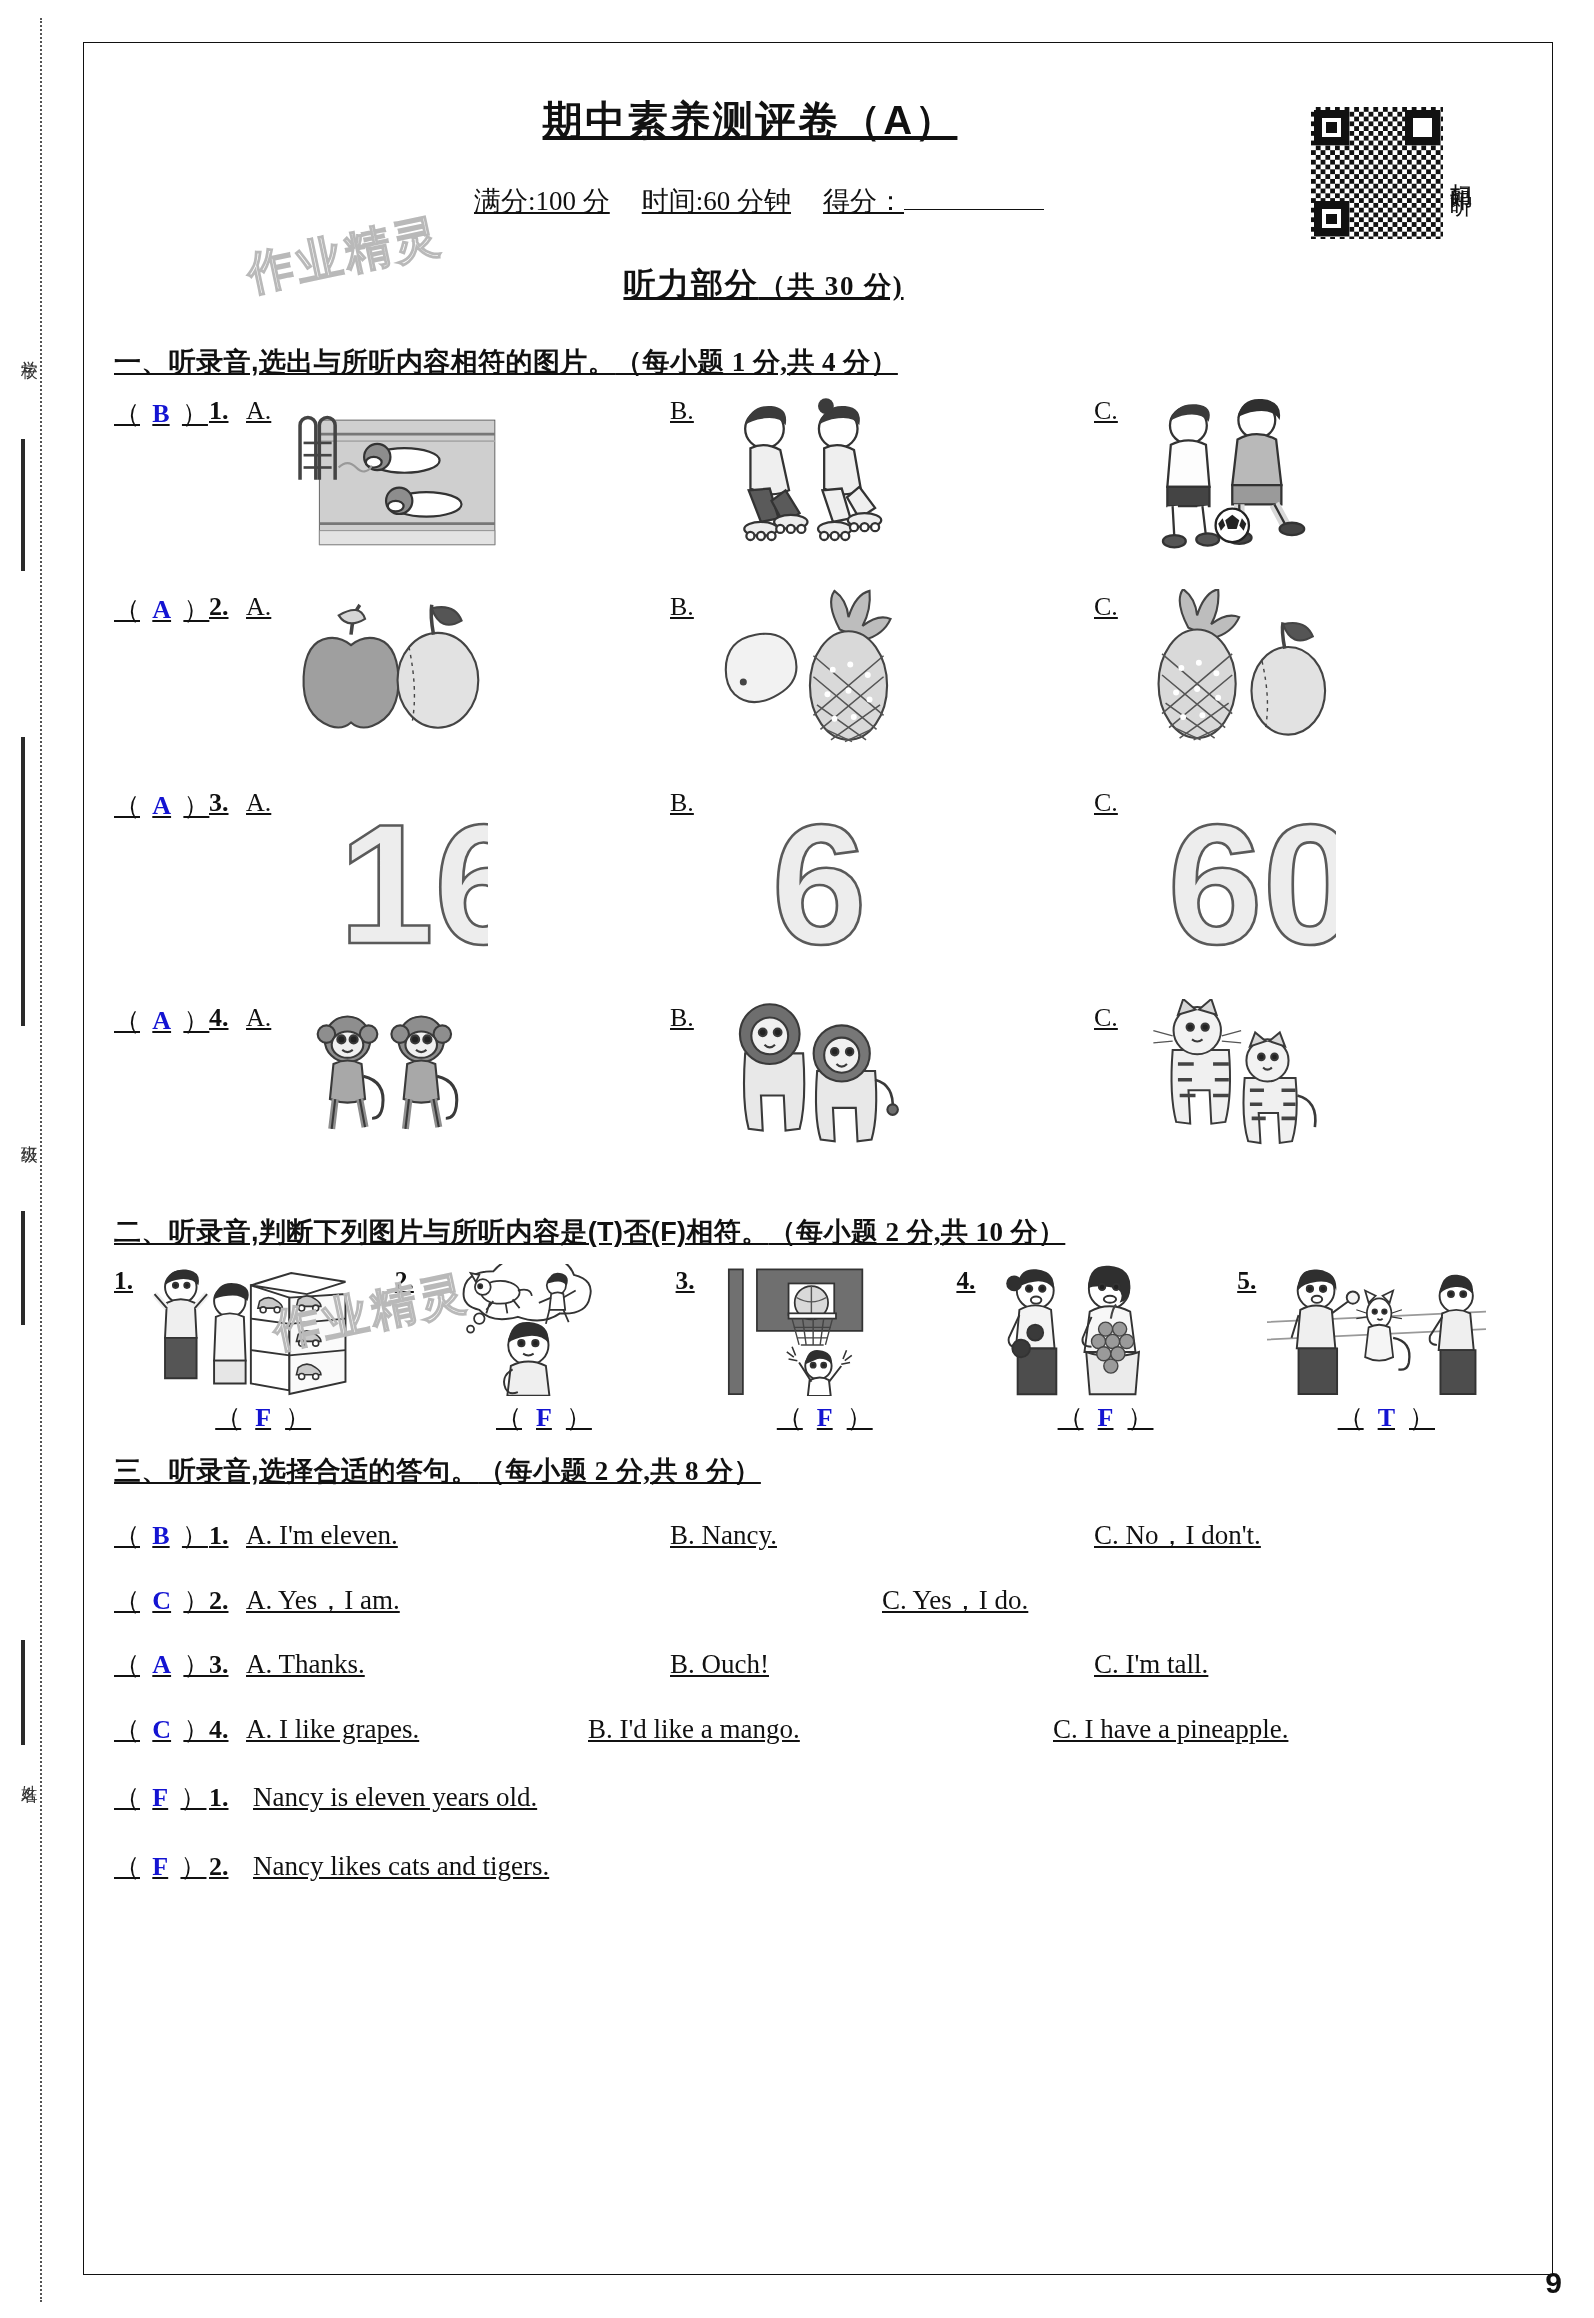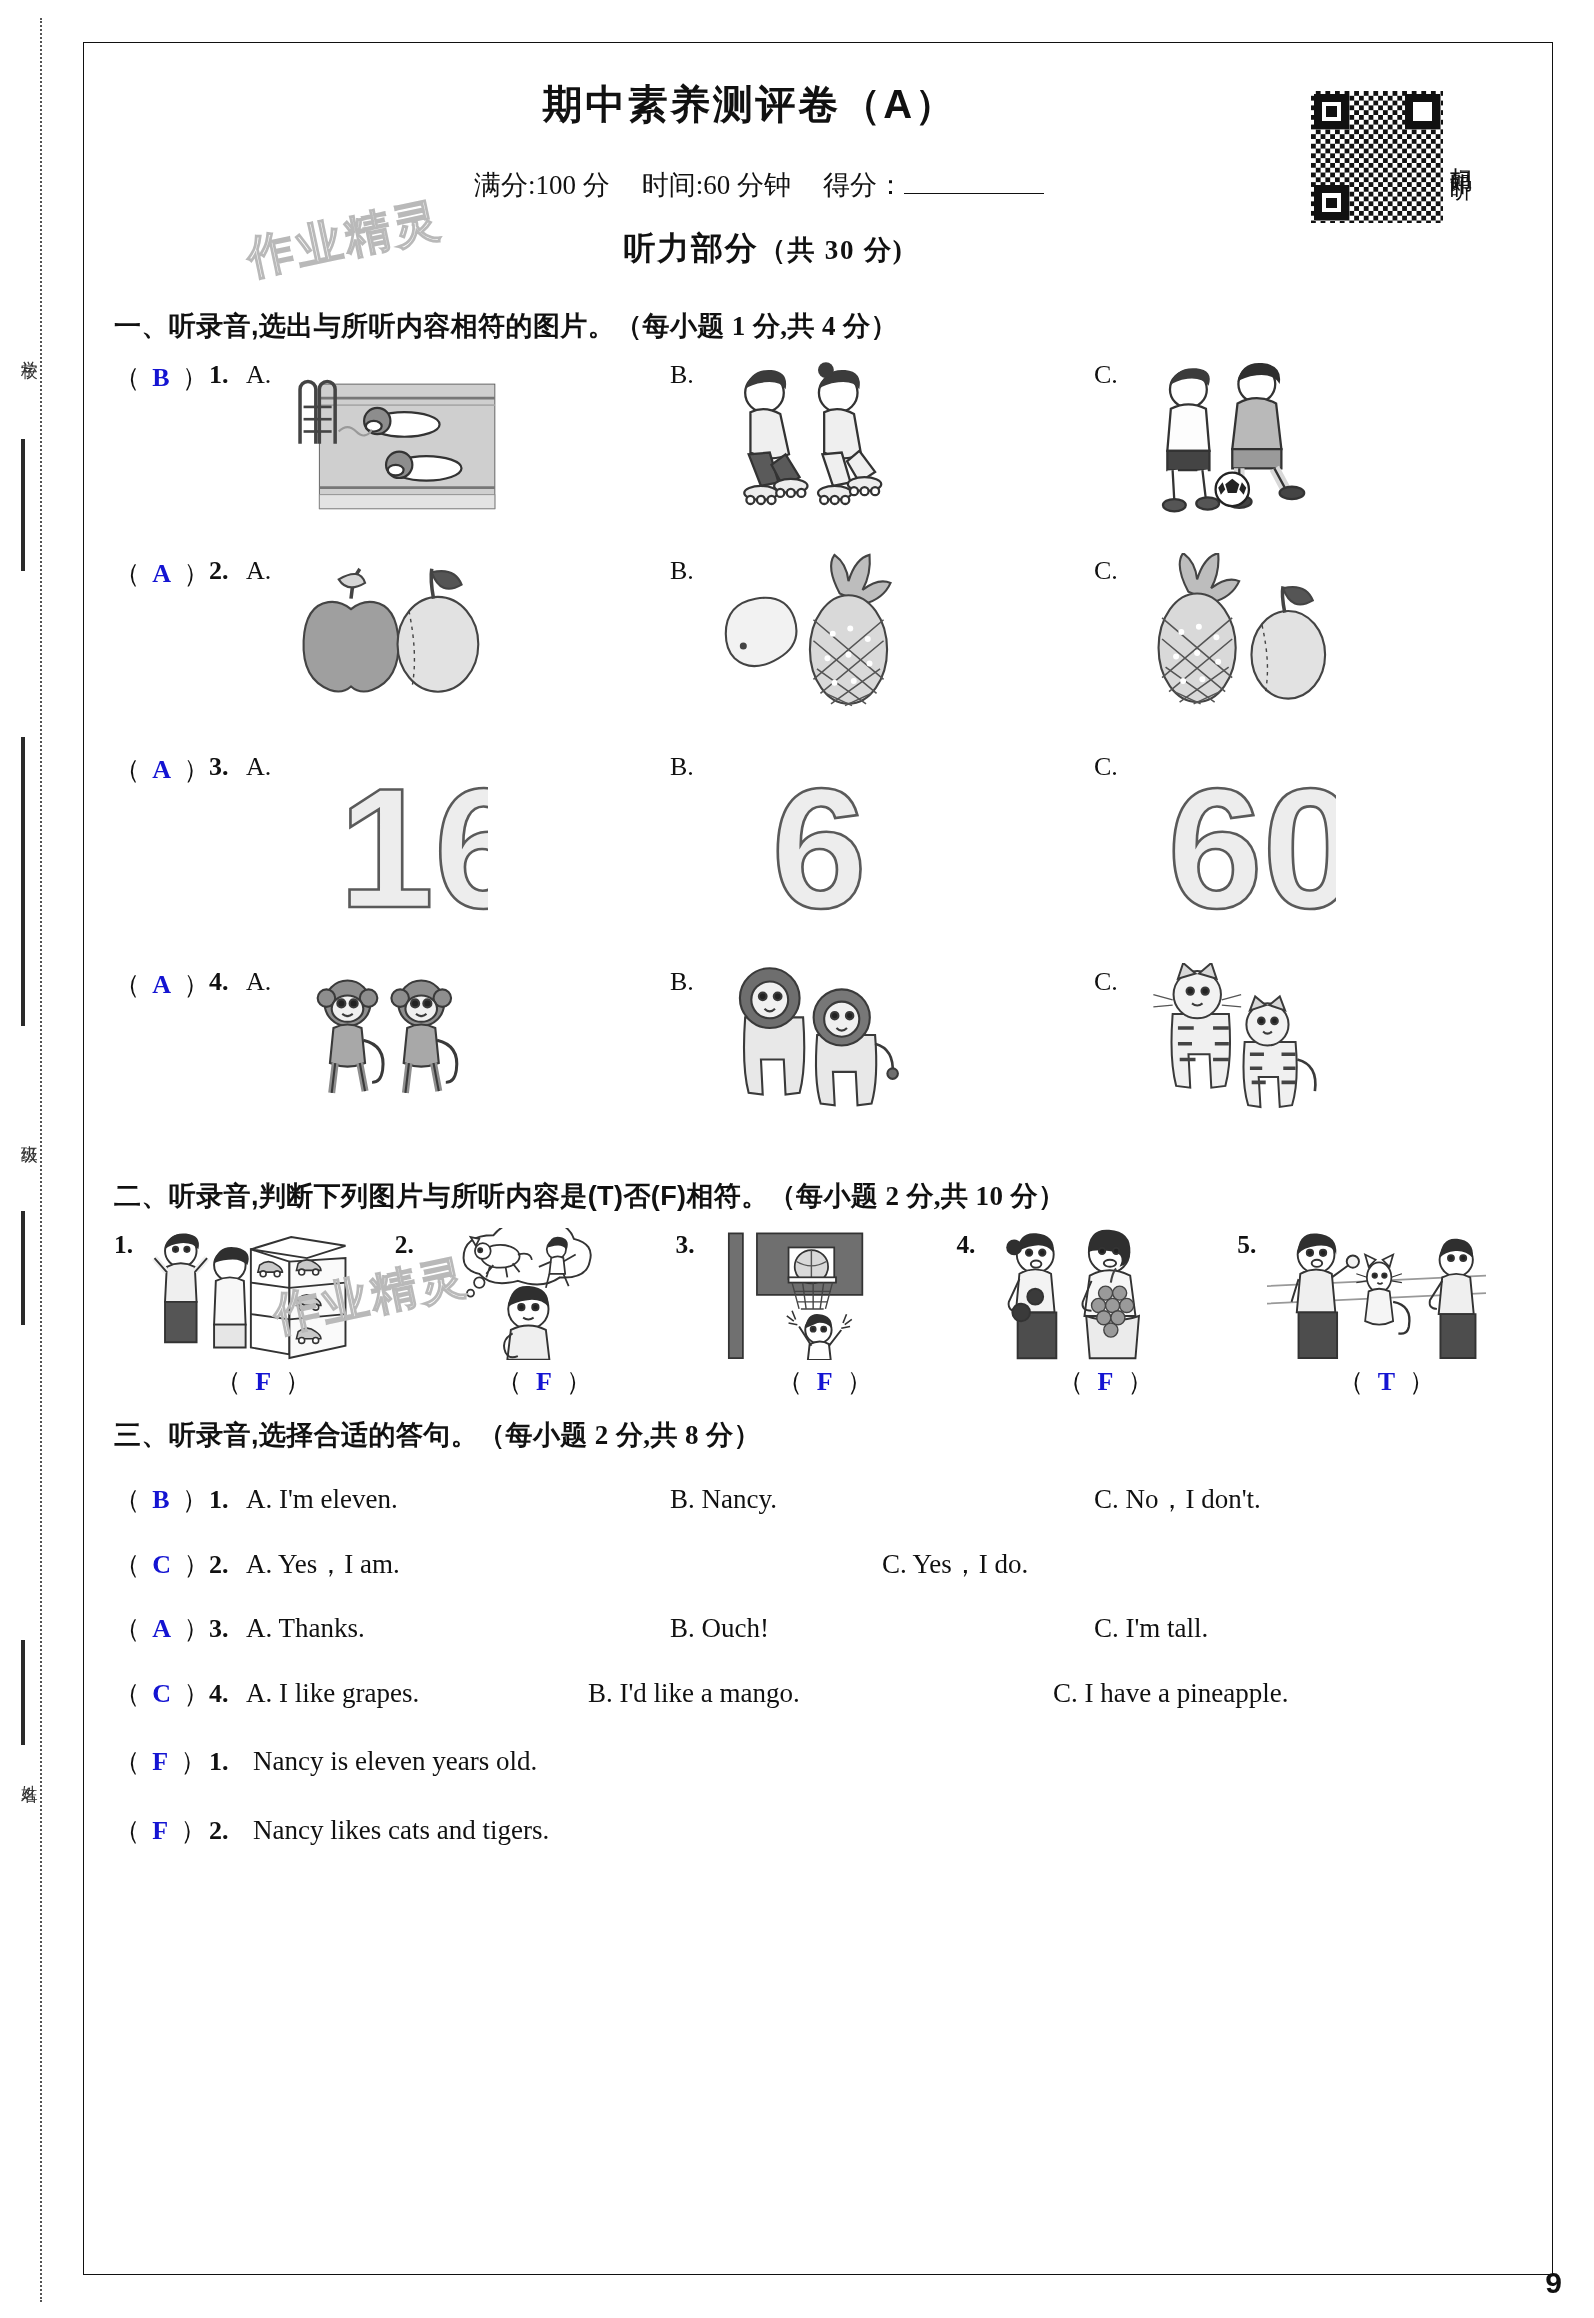--- a/index.html
+++ b/index.html
@@ -65,22 +65,23 @@
   }
   .bind-line.l1 { top: 439px; height: 132px; }
   .bind-line.l2 { top: 737px; height: 289px; }
   .bind-line.l3 { top: 1211px; height: 114px; }
   .bind-line.l4 { top: 1640px; height: 105px; }
 
   
   .content {
     position: absolute;
     left: 114px;
-    top: 54px;
+    top: 70px;
     width: 1404px;
+    text-decoration: underline;
   }
 
   .main-title {
     text-align: center;
     font-family: "Liberation Sans", sans-serif;
     font-weight: bold;
     font-size: 40px;
     letter-spacing: 2.6px;
     margin: 23px 0 0 0;
     padding-right: 132px;
@@ -101,21 +102,21 @@
     border-bottom: 1.8px solid #111;
     height: 19.3px;
   }
 
   .part-title {
     text-align: center;
     font-family: "Liberation Sans", sans-serif;
     font-weight: bold;
     font-size: 32px;
     letter-spacing: 1.8px;
-    margin-top: 24px;
+    margin-top: 44px;
     padding-right: 105px;
   }
   .part-title .sub {
     font-family: "Liberation Serif", serif;
     font-weight: bold;
     font-size: 27px;
   }
 
   .section-head {
     font-family: "Liberation Sans", sans-serif;

